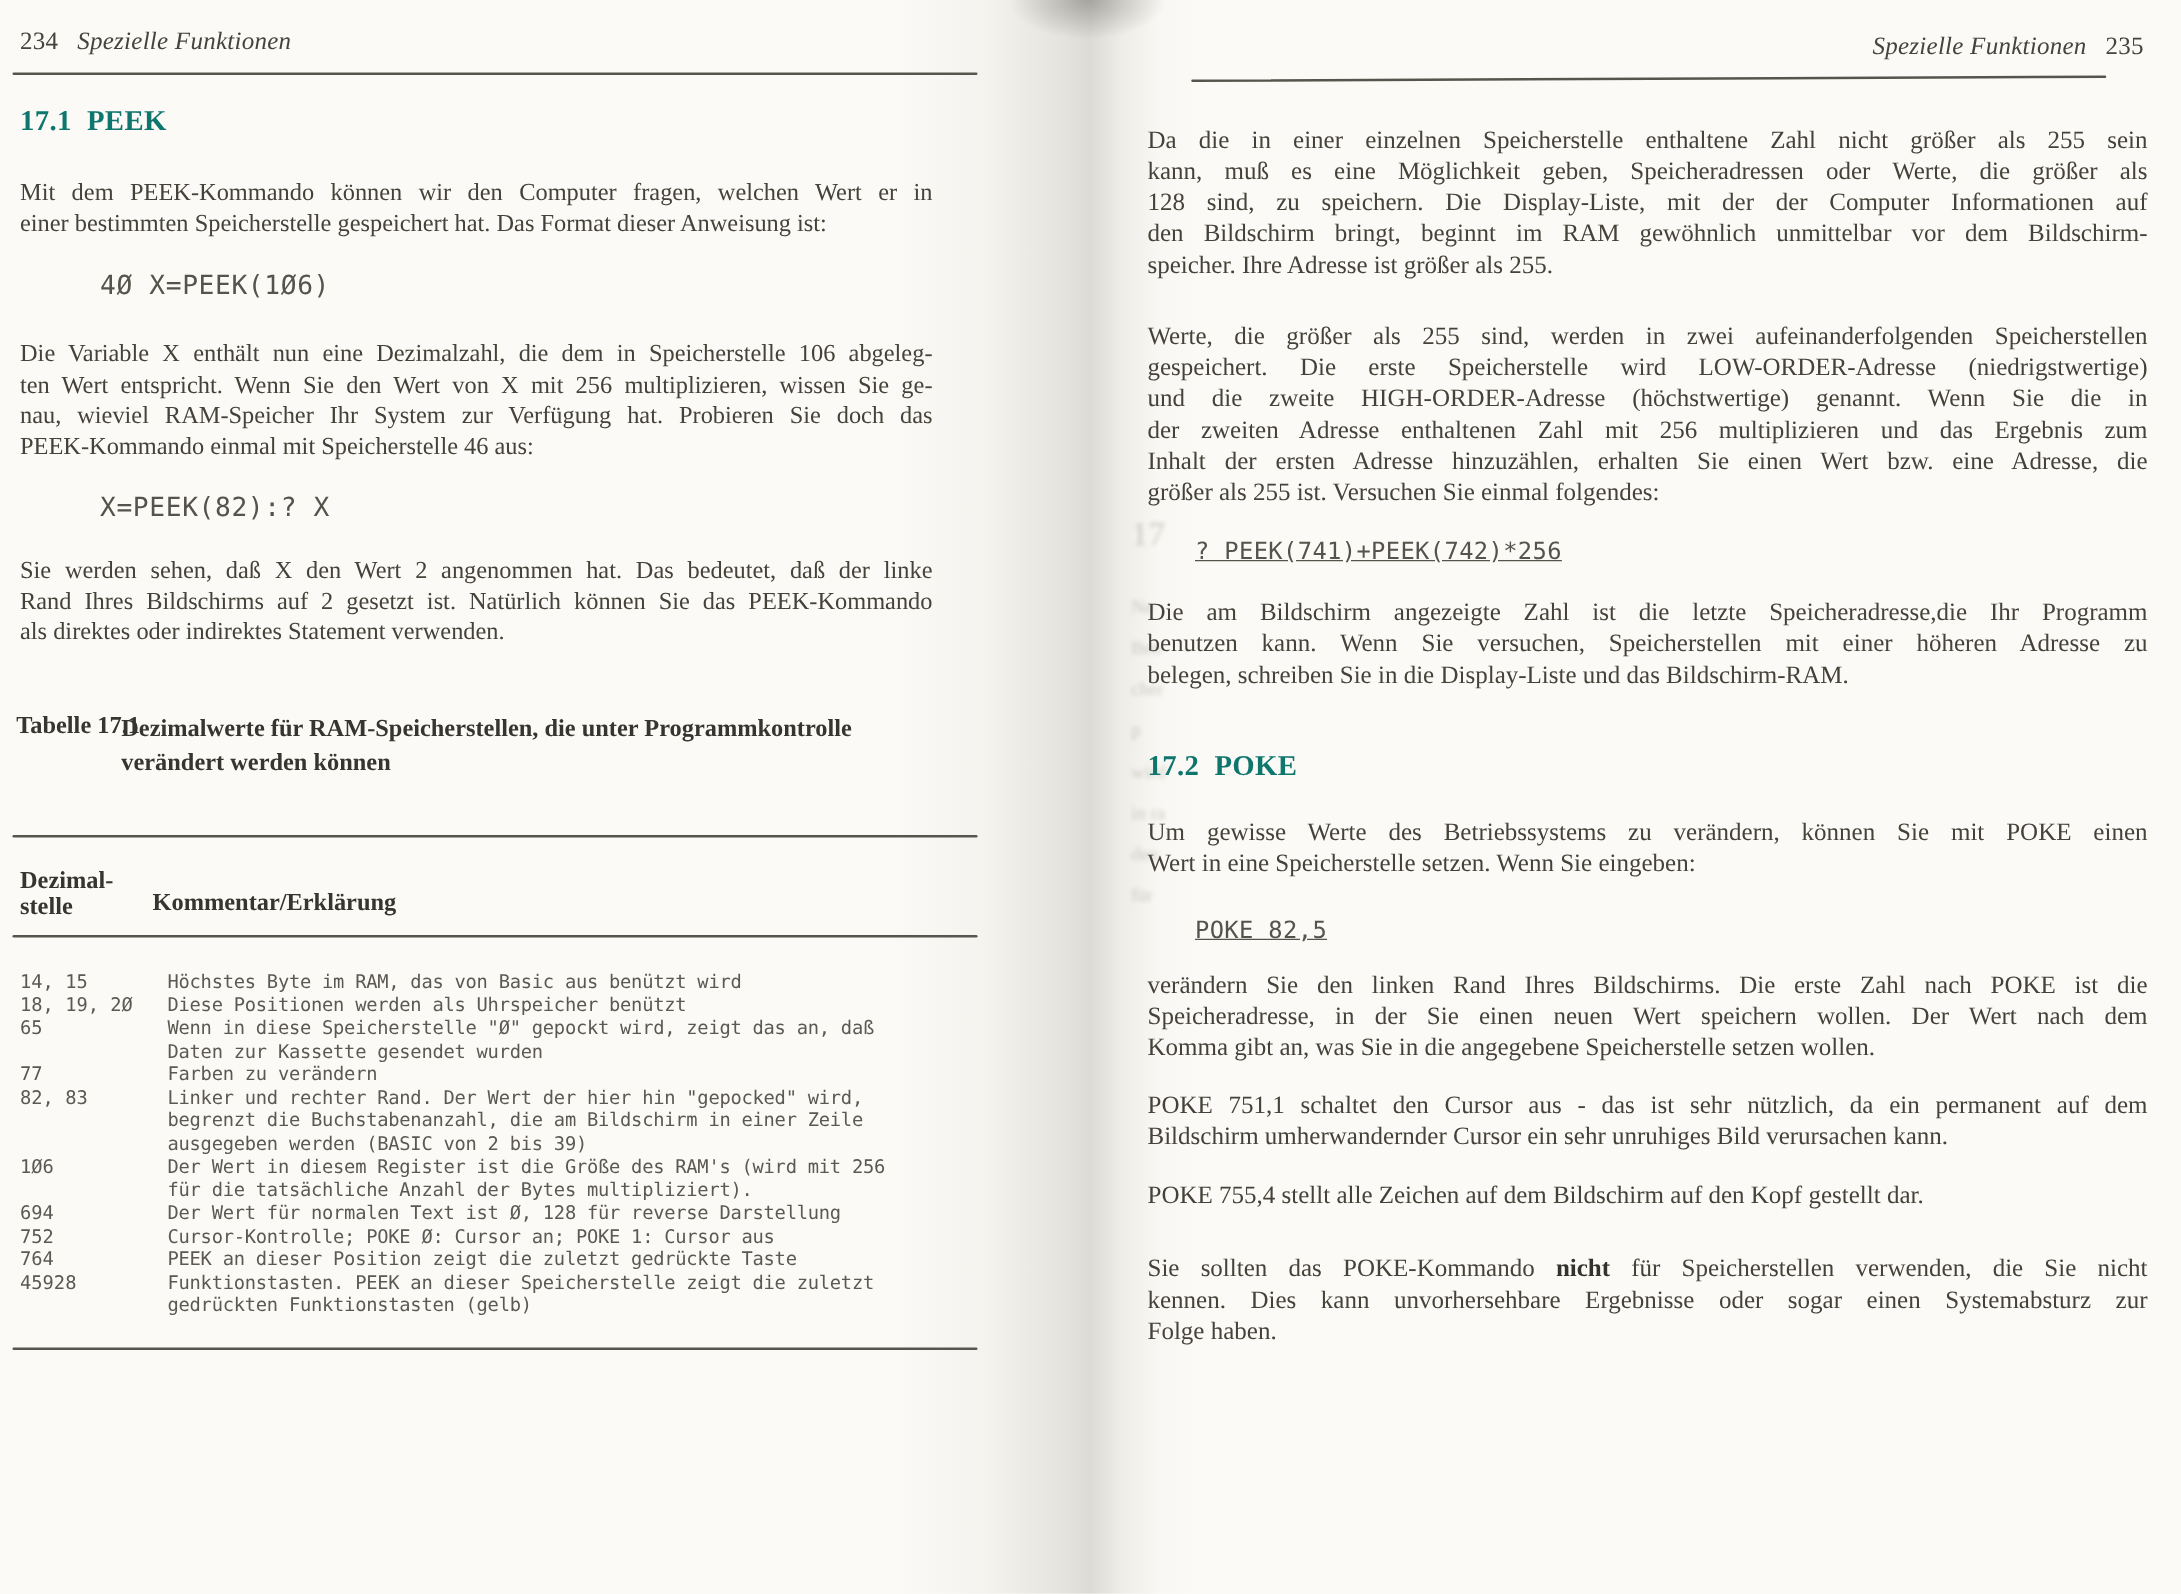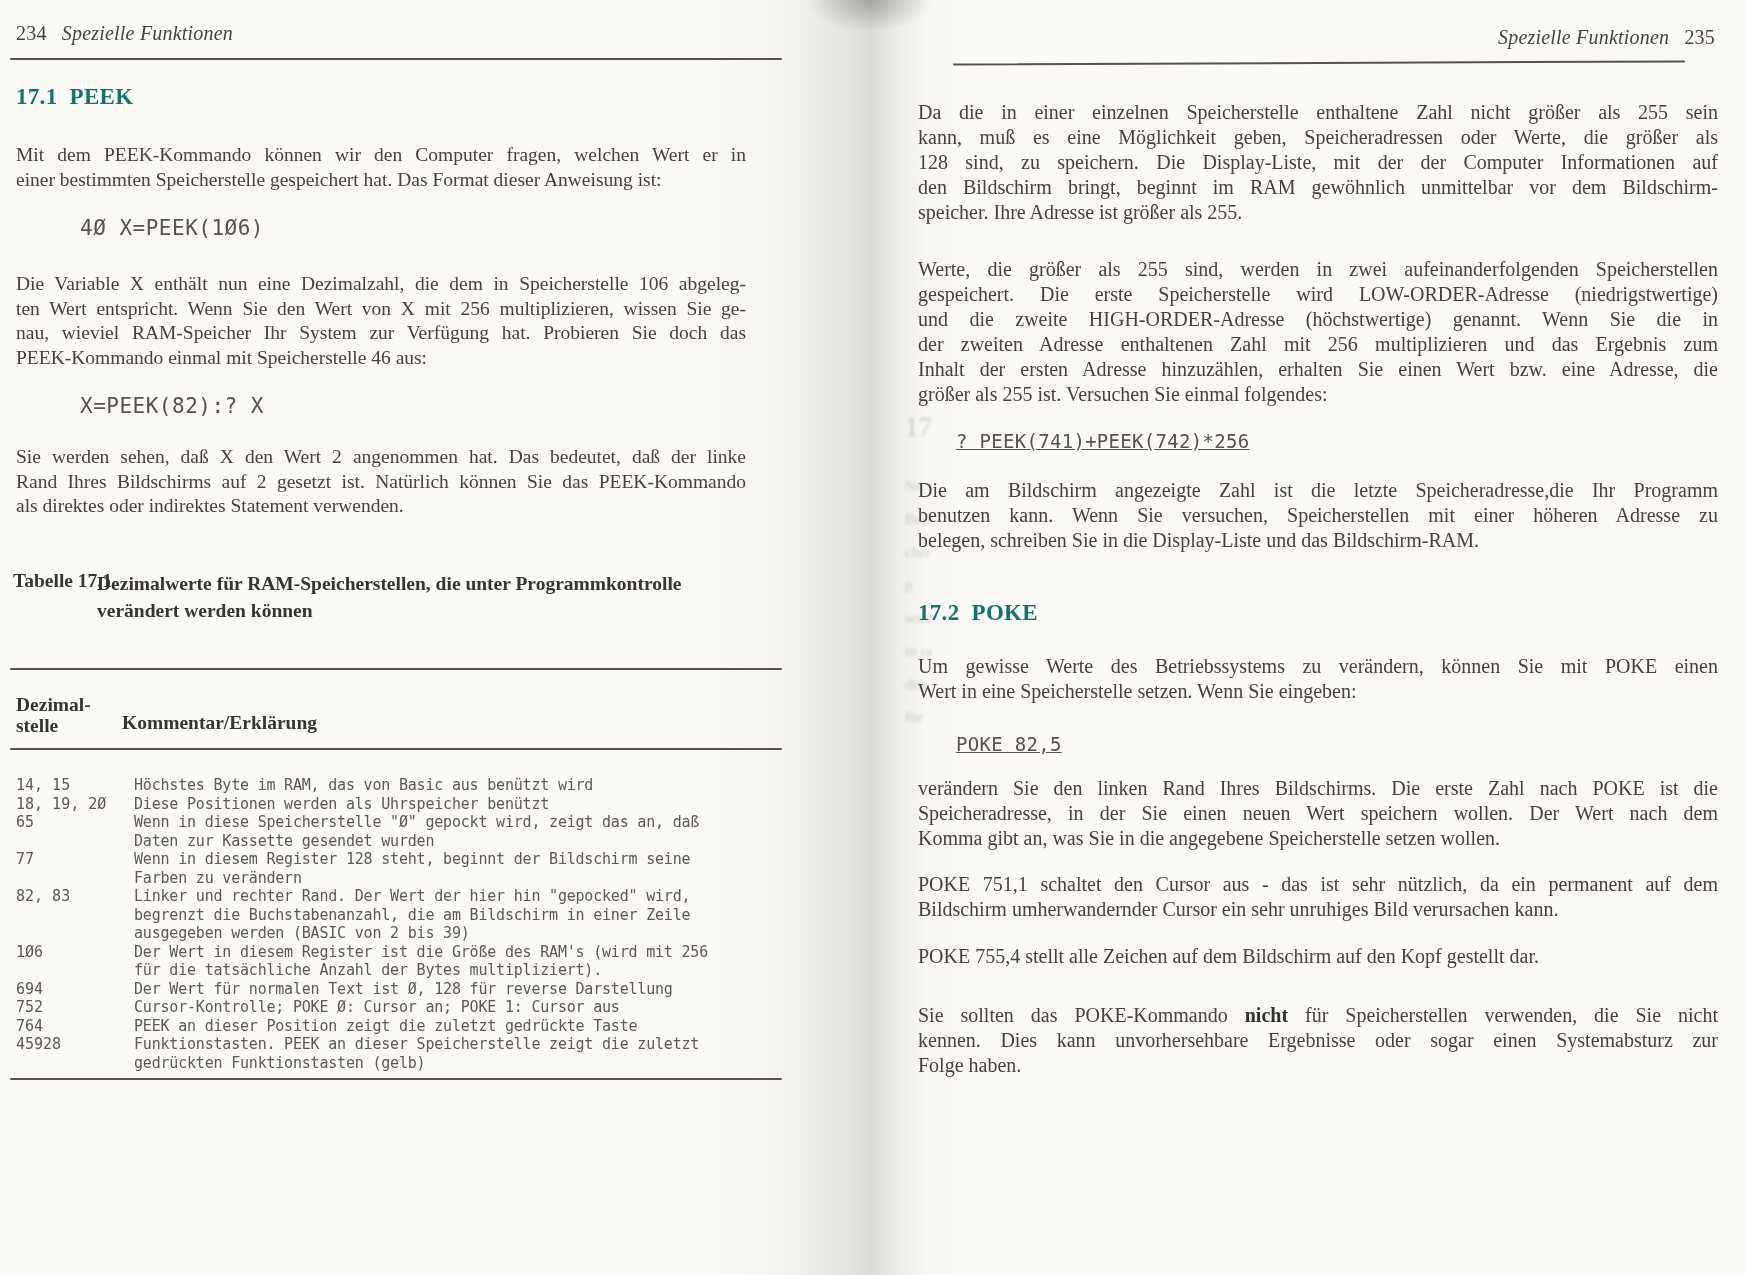--- a/index.html
+++ b/index.html
@@ -110,21 +110,20 @@
       <div class="trow">
         <div class="taddr">65</div>
         <div class="tcomm">
           <div>Wenn in diese Speicherstelle "Ø" gepockt wird, zeigt das an, daß</div>
           <div>Daten zur Kassette gesendet wurden</div>
         </div>
       </div>
       <div class="trow">
         <div class="taddr">77</div>
         <div class="tcomm">
-          <div>Wenn in diesem Register 128 steht, beginnt der Bildschirm seine</div>
           <div>Farben zu verändern</div>
         </div>
       </div>
       <div class="trow">
         <div class="taddr">82, 83</div>
         <div class="tcomm">
           <div>Linker und rechter Rand. Der Wert der hier hin "gepocked" wird,</div>
           <div>begrenzt die Buchstabenanzahl, die am Bildschirm in einer Zeile</div>
           <div>ausgegeben werden (BASIC von 2 bis 39)</div>
         </div>

